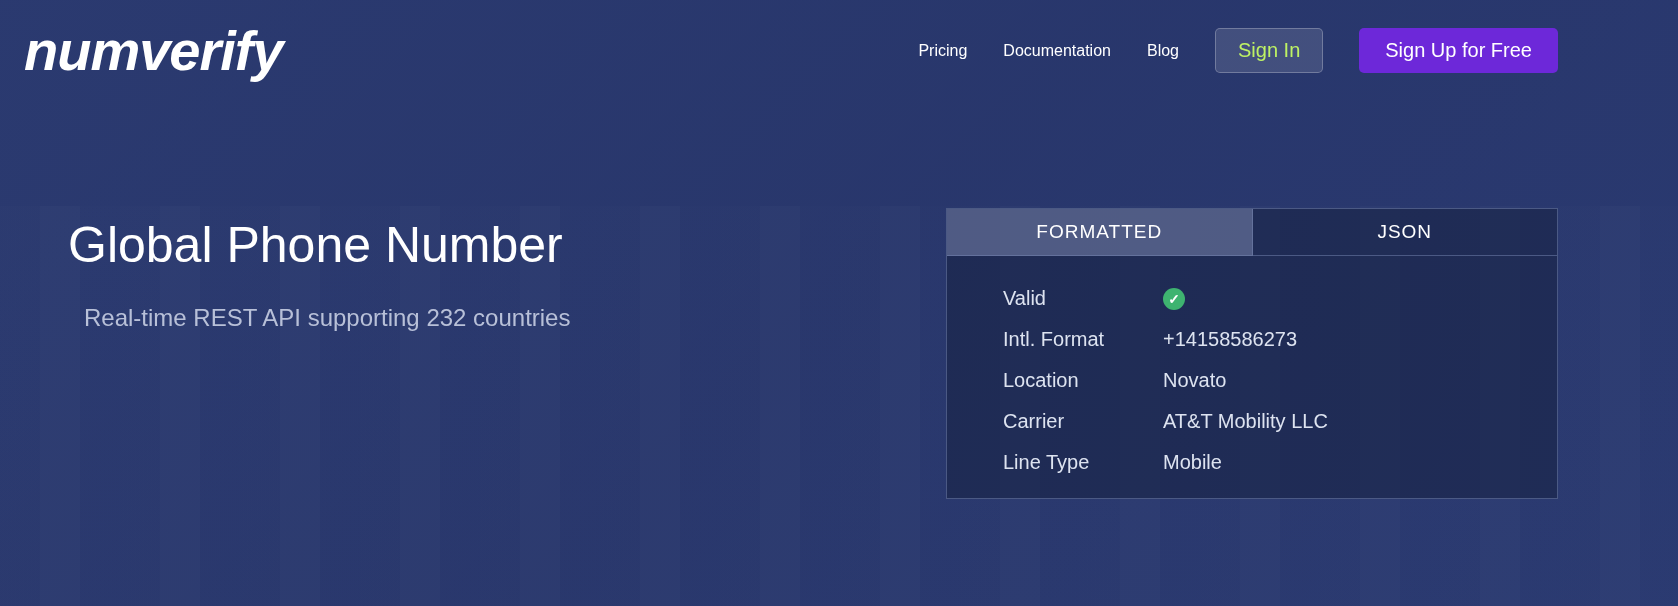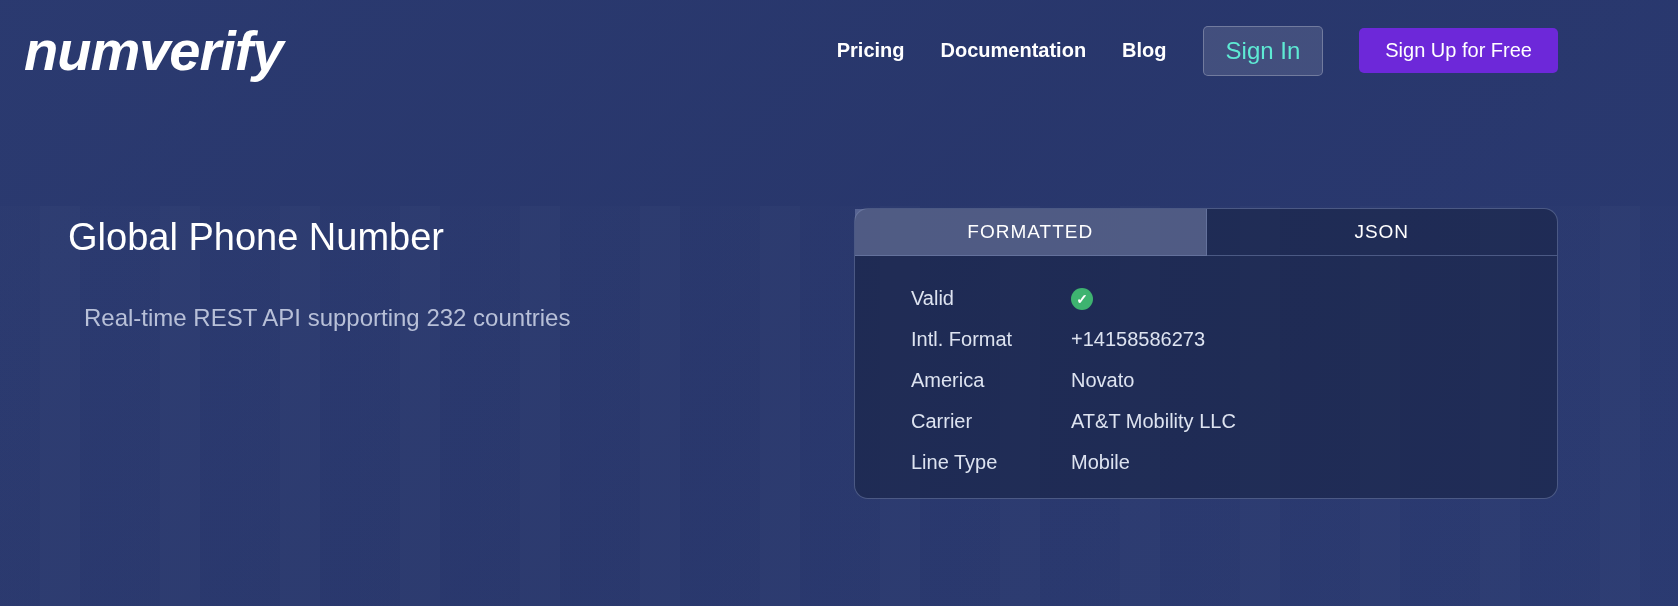--- a/index.html
+++ b/index.html
@@ -55,32 +55,32 @@
     }
     
     .nav {
       display: flex;
       align-items: center;
       gap: 36px;
     }
     
     .nav-link {
       color: #ffffff;
-      font-size: 20px;
-      font-weight: 700;
+      font-size: 16px;
+      font-weight: 400;
       text-decoration: none;
       cursor: pointer;
     }
     
     .btn-signin {
       background: rgba(255, 255, 255, 0.12);
       border: 1px solid rgba(255, 255, 255, 0.25);
-      color: #5eead4;
+      color: #bef264;
       padding: 10px 22px;
-      font-size: 24px;
+      font-size: 20px;
       border-radius: 5px;
       cursor: pointer;
     }
     
     .btn-signup {
       background: #6d28d9;
       border: none;
       color: #ffffff;
       padding: 11px 26px;
       font-size: 20px;
@@ -95,38 +95,38 @@
       position: relative;
       z-index: 5;
     }
     
     .hero-left {
       flex: 1;
     }
     
     .hero-title {
       color: #ffffff;
-      font-size: 38px;
+      font-size: 50px;
       font-weight: 400;
       line-height: 1.3;
-      margin-bottom: 42px;
+      margin-bottom: 26px;
     }
     
     .hero-subtitle {
       color: #b8c0d8;
       font-size: 24px;
       font-weight: 400;
       margin-left: 16px;
     }
     
     .result-card {
-      width: 704px;
+      width: 612px;
       background: rgba(20, 30, 60, 0.5);
       border: 1px solid rgba(120, 135, 180, 0.5);
-      border-radius: 14px;
+      border-radius: 0;
       margin-top: -5px;
     }
     
     .tabs {
       display: flex;
     }
     
     .tab {
       flex: 1;
       text-align: center;
@@ -218,21 +218,21 @@
       </div>
 
 
       <div class="result-row">
         <div class="result-label">Intl. Format</div>
         <div class="result-value">+14158586273</div>
       </div>
 
 
       <div class="result-row">
-        <div class="result-label">America</div>
+        <div class="result-label">Location</div>
         <div class="result-value">Novato</div>
       </div>
 
       <div class="result-row">
         <div class="result-label">Carrier</div>
         <div class="result-value">AT&amp;T Mobility LLC</div>
       </div>
 
       <div class="result-row" style="margin-bottom:0;">
         <div class="result-label">Line Type</div>

